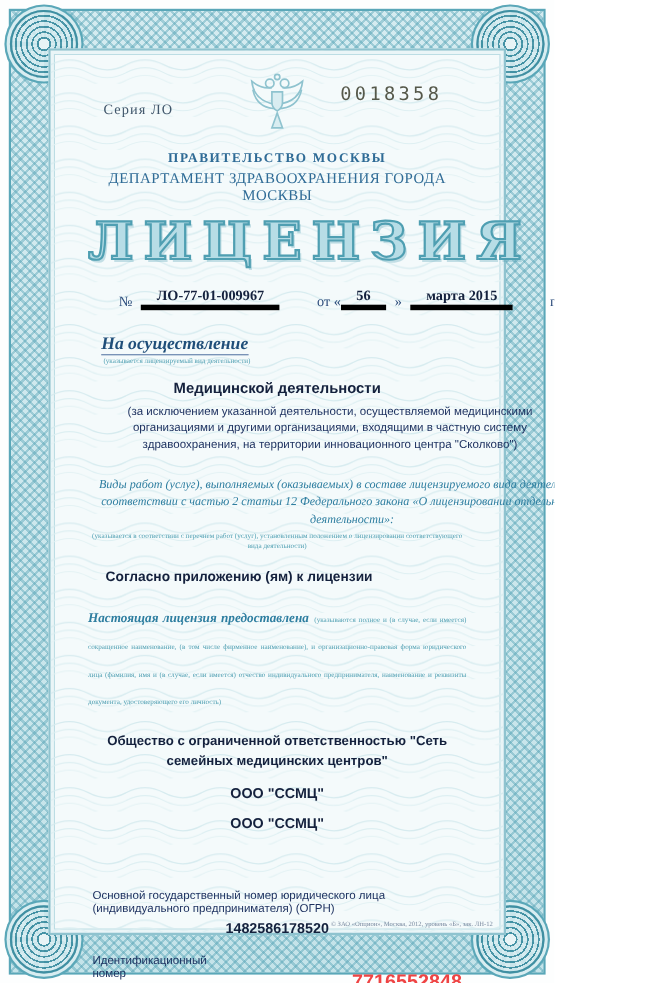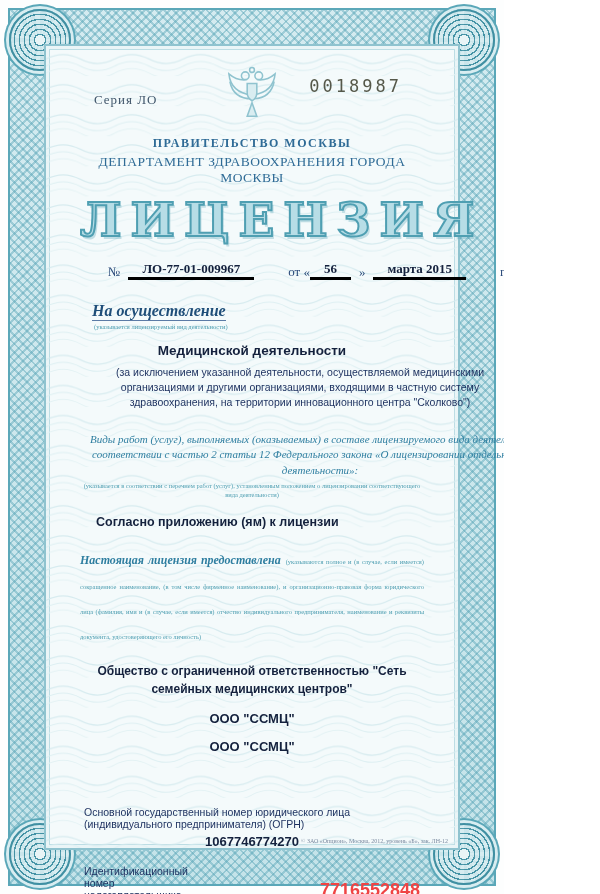--- a/index.html
+++ b/index.html
@@ -47,21 +47,21 @@
   .title {
     text-align:center; margin-top:6px;
     font-family:"DejaVu Serif", serif; font-weight:bold;
     font-size:47px; letter-spacing:9px; color:#b7dde6;
     -webkit-text-stroke:2px #4f9fb2;
     text-shadow:2px 3px 0 rgba(79,159,178,.30);
   }
 
   .numline { display:flex; align-items:flex-end; margin-top:14px; padding:0 28px; font-size:13px; color:#2a4a7a; }
   .numline .lbl { white-space:pre; }
-  .numline .val { font-weight:bold; color:#14213d; border-bottom:3px solid #000000; padding:0 14px; white-space:nowrap; }
+  .numline .val { font-weight:bold; color:#14213d; border-bottom:5px solid #000000; padding:0 14px; white-space:nowrap; }
   .gap-lg { margin-left:34px; } .gap-sm { margin-left:8px; }
 
   .osusch { margin-top:22px; margin-left:12px; }
   .osusch .script { font-style:italic; font-weight:bold; font-size:16px; color:#1f4e79;
                     border-bottom:1px solid #5b7ba6; padding-bottom:1px; }
   .tiny-note { font-size:6.5px; color:#4f9fb2; line-height:1.3; }
   .osusch .tiny-note { display:block; margin-top:3px; margin-left:2px; }
 
   .activity-name { text-align:center; font-weight:bold; font-size:13.5px; color:#14213d; margin-top:12px;
                    font-family:"Liberation Sans", sans-serif; }
@@ -128,21 +128,21 @@
           <circle cx="20" cy="10" r="4"></circle>
           <circle cx="34" cy="10" r="4"></circle>
           <circle cx="27" cy="4" r="2.5"></circle>
           <path d="M22 18 h10 v10 c0 5 -5 8 -5 8 c0 0 -5 -3 -5 -8 z" fill="#d9edf1"></path>
           <path d="M27 38 L22 52 H32 Z" fill="#d9edf1"></path>
         </g>
       </svg>
 
       <div class="top-row">
         <span class="series">Серия ЛО</span>
-        <span class="serial">0018987</span>
+        <span class="serial">0018358</span>
       </div>
 
       <div class="gov">ПРАВИТЕЛЬСТВО МОСКВЫ</div>
       <div class="dept">ДЕПАРТАМЕНТ ЗДРАВООХРАНЕНИЯ ГОРОДА МОСКВЫ</div>
 
       <div class="title">ЛИЦЕНЗИЯ</div>
 
       <div class="numline">
         <span class="lbl">№</span>
         <span class="val gap-sm">ЛО-77-01-009967</span>
@@ -168,21 +168,21 @@
       <p class="grantee">
         <span class="lead">Настоящая лицензия предоставлена</span>
         <span class="tiny-note">(указываются полное и (в случае, если имеется) сокращенное наименование, (в том числе фирменное наименование), и организационно-правовая форма юридического лица (фамилия, имя и (в случае, если имеется) отчество индивидуального предпринимателя, наименование и реквизиты документа, удостоверяющего его личность)</span>
       </p>
 
       <div class="full-name">Общество с ограниченной ответственностью "Сеть семейных медицинских центров"</div>
       <div class="short-name">ООО "ССМЦ"</div>
       <div class="short-name">ООО "ССМЦ"</div>
 
       <div class="ogrn-label">Основной государственный номер юридического лица (индивидуального предпринимателя) (ОГРН)</div>
-      <div class="ogrn-value">1067746774270</div>
+      <div class="ogrn-value">1482586178520</div>
 
       <div class="inn-row">
         <span class="inn-label">Идентификационный номер налогоплательщика</span>
         <span class="inn-value">7716552848</span>
       </div>
 
       <div class="footer-note">© ЗАО «Опцион», Москва, 2012, уровень «Б», зак. ЛН-12</div>
 
     </div>
   </div>

